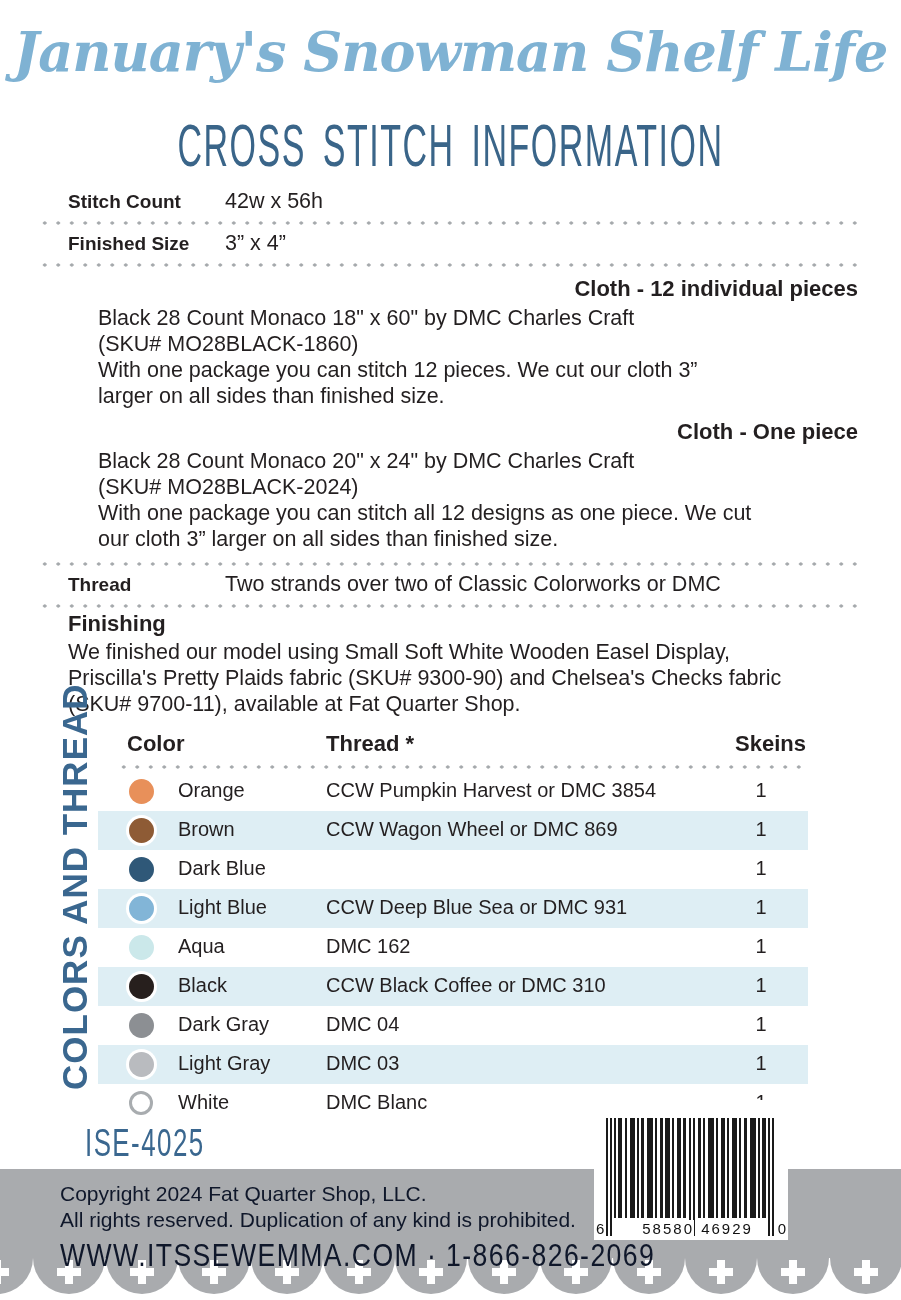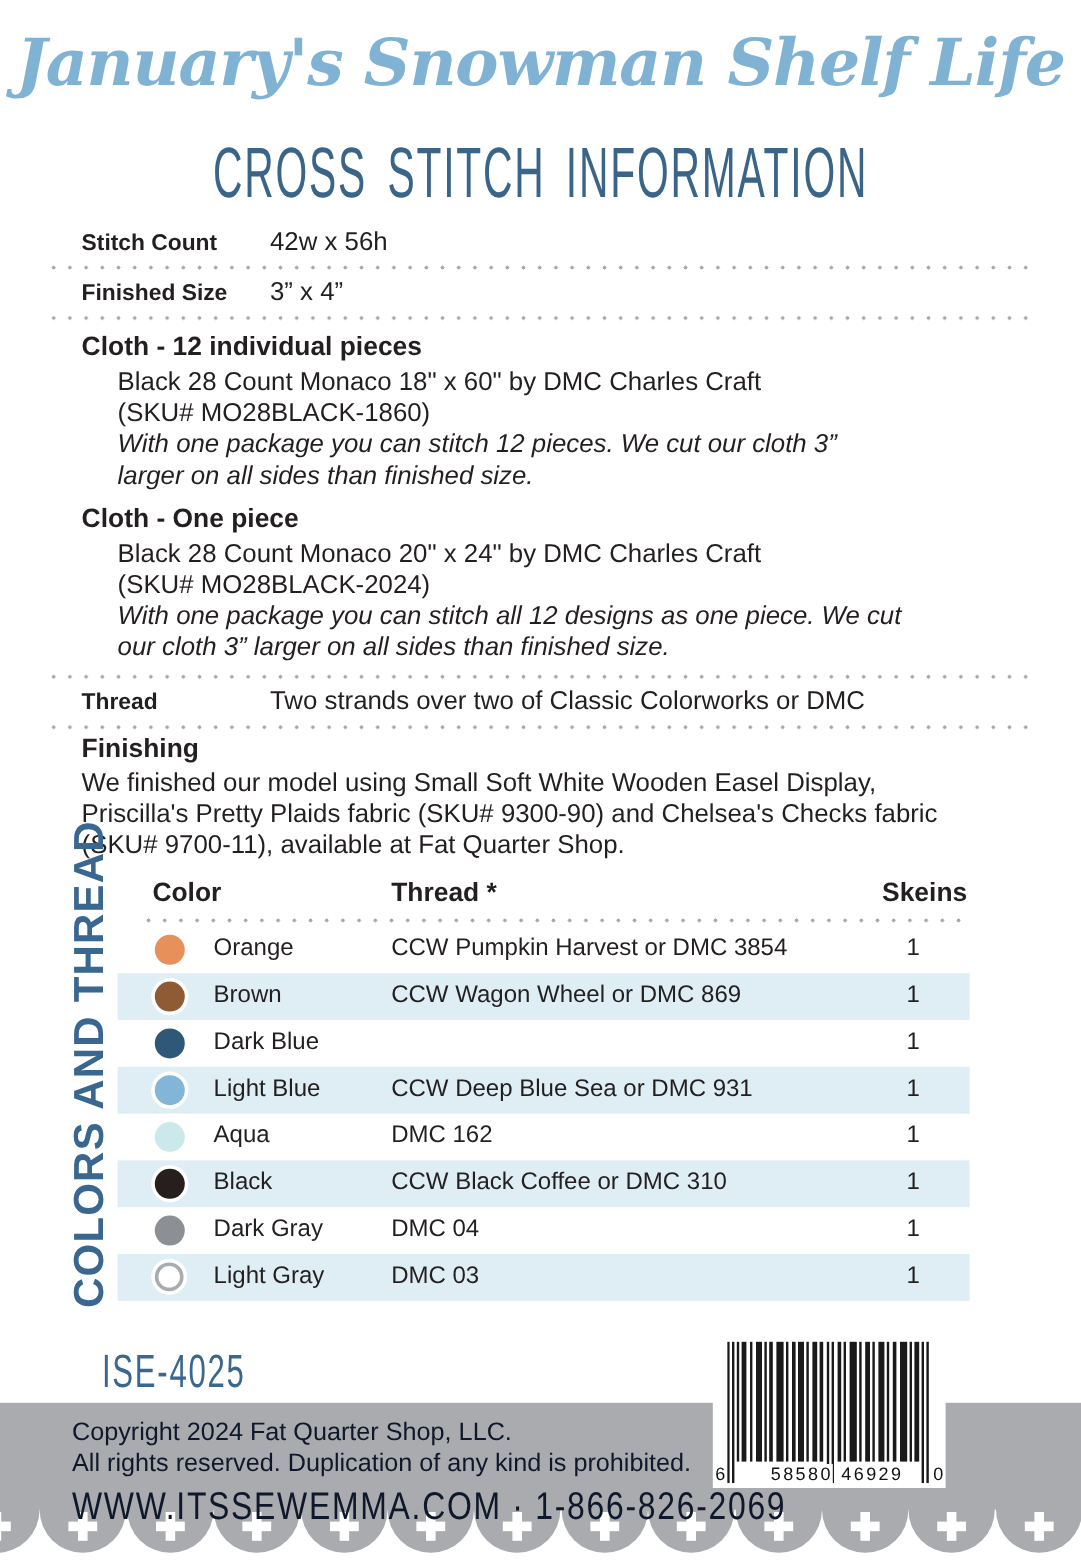--- a/index.html
+++ b/index.html
@@ -24,23 +24,23 @@
     color:#3A6589; white-space:nowrap;
     transform:scale(1,1.75); transform-origin:center top;
   }
   
   .content{position:absolute; left:38px; top:186px; width:820px;}
   .dots{height:4px; margin:3px 0; background-image:radial-gradient(circle, #A4A8AB 1.5px, transparent 1.7px); background-size:13.5px 4px; background-position:0 50%; background-repeat:repeat-x;}
   .kv{display:flex; align-items:baseline; padding:3px 0 4px 0;}
   .kv .k{font-weight:bold; font-size:19px; margin-left:30px; width:157px; flex:0 0 auto;}
   .kv .v{font-size:21.5px;}
   .sec{margin-top:9px; margin-bottom:10px;}
-  .sec .h{font-weight:bold; font-size:22px; margin-left:30px; margin-bottom:3px;}
+  .sec .h{font-weight:bold; font-size:22px; margin-left:30px; margin-bottom:3px;text-align:right;}
   .sec .ln{font-size:21.5px; line-height:26px; margin-left:60px;}
-  .sec .note{font-size:21.5px; line-height:26px; margin-left:60px; font-style:italic; width:660px;}
+  .sec .note{font-size:21.5px; line-height:26px; margin-left:60px; width:660px;}
   .fin .h{font-weight:bold; font-size:22px; margin-left:30px;}
   .fin .p{font-size:21.5px; line-height:26px; margin-left:30px; width:740px; margin-top:2px;}
   
   .ttable{position:relative; margin-left:60px; width:710px; margin-top:14px;}
   .thead{position:relative; height:32px; font-weight:bold; font-size:22px;}
   .h-color{position:absolute; left:29px;}
   .h-thread{position:absolute; left:228px;}
   .h-skeins{position:absolute; right:2px;}
   .thead-dots{height:4px; margin:2px 0 3px 19px; width:690px;
     background-image:radial-gradient(circle, #A4A8AB 1.5px, transparent 1.7px);
@@ -183,20 +183,26 @@
       <div class="trow">
         <span class="swatch" style="background-color: rgb(140, 143, 147);"></span>
         <span class="c-name">Dark Gray</span>
         <span class="c-thread">DMC 04</span>
         <span class="c-skeins">1</span>
       </div>
       <div class="trow">
         <span class="swatch" style="background-color: rgb(185, 187, 191);"></span>
         <span class="c-name">Light Gray</span>
         <span class="c-thread">DMC 03</span>
+        <span class="c-skeins">1</span>
+      </div>
+      <div class="trow">
+        <span class="swatch" style="background-color: rgb(255, 255, 255);"></span>
+        <span class="c-name">White</span>
+        <span class="c-thread">DMC Blanc</span>
         <span class="c-skeins">1</span>
       </div>
     </div>
 
   </div>
 
   <div class="vlabel">COLORS AND THREAD</div>
 
   <div class="sku">ISE-4025</div>
 

